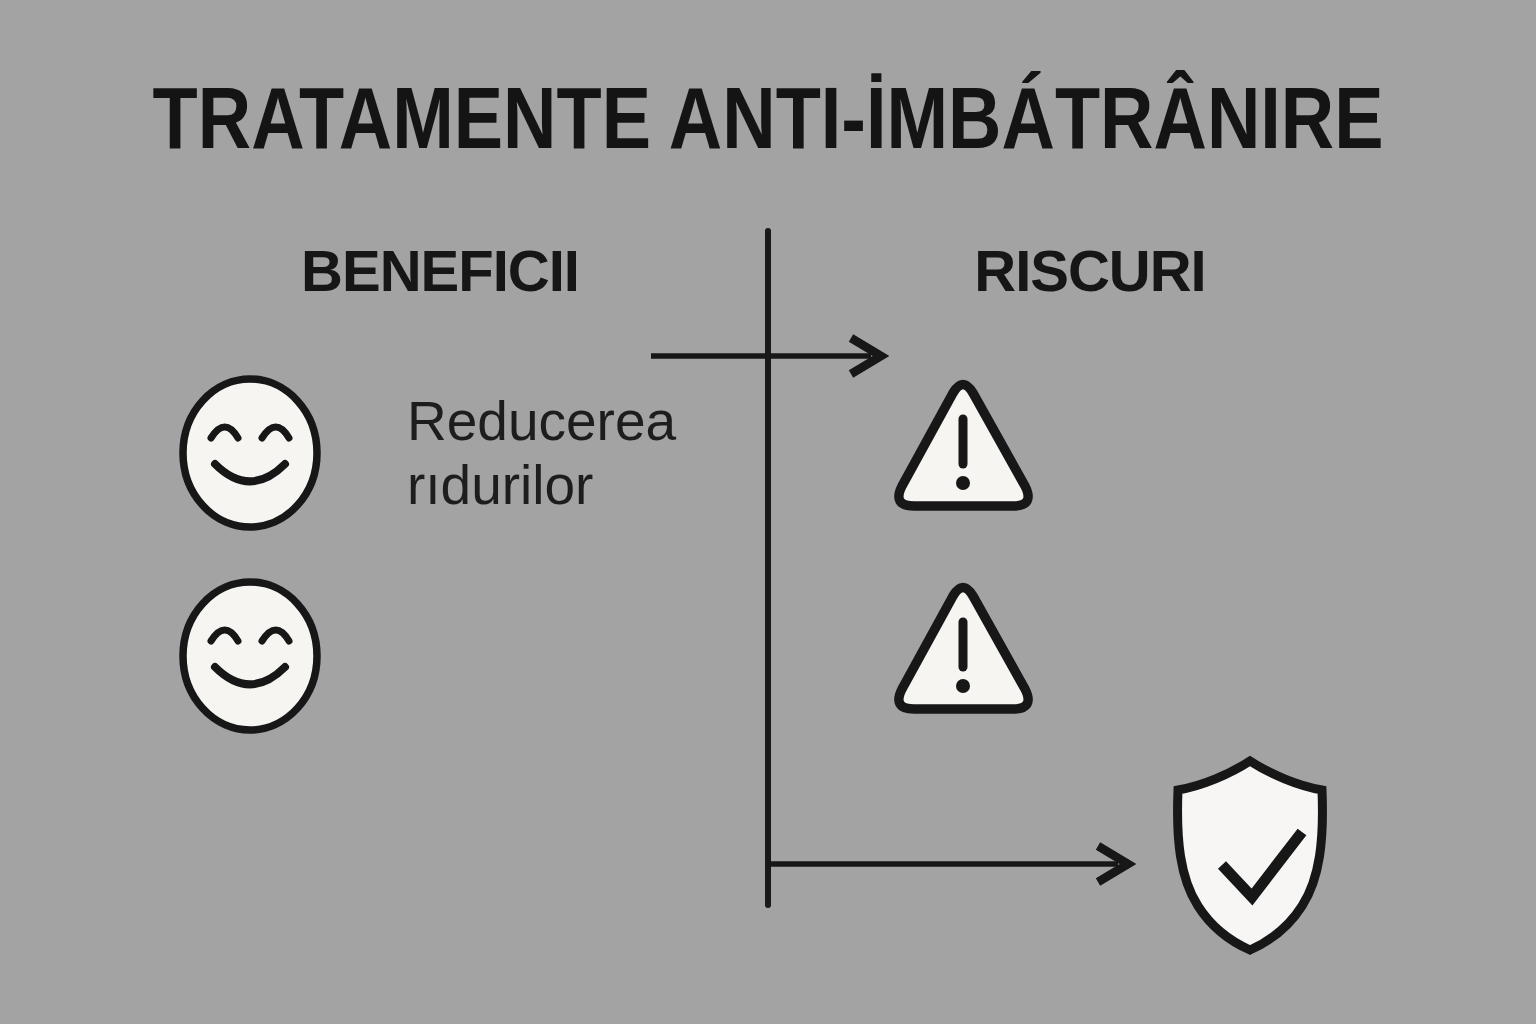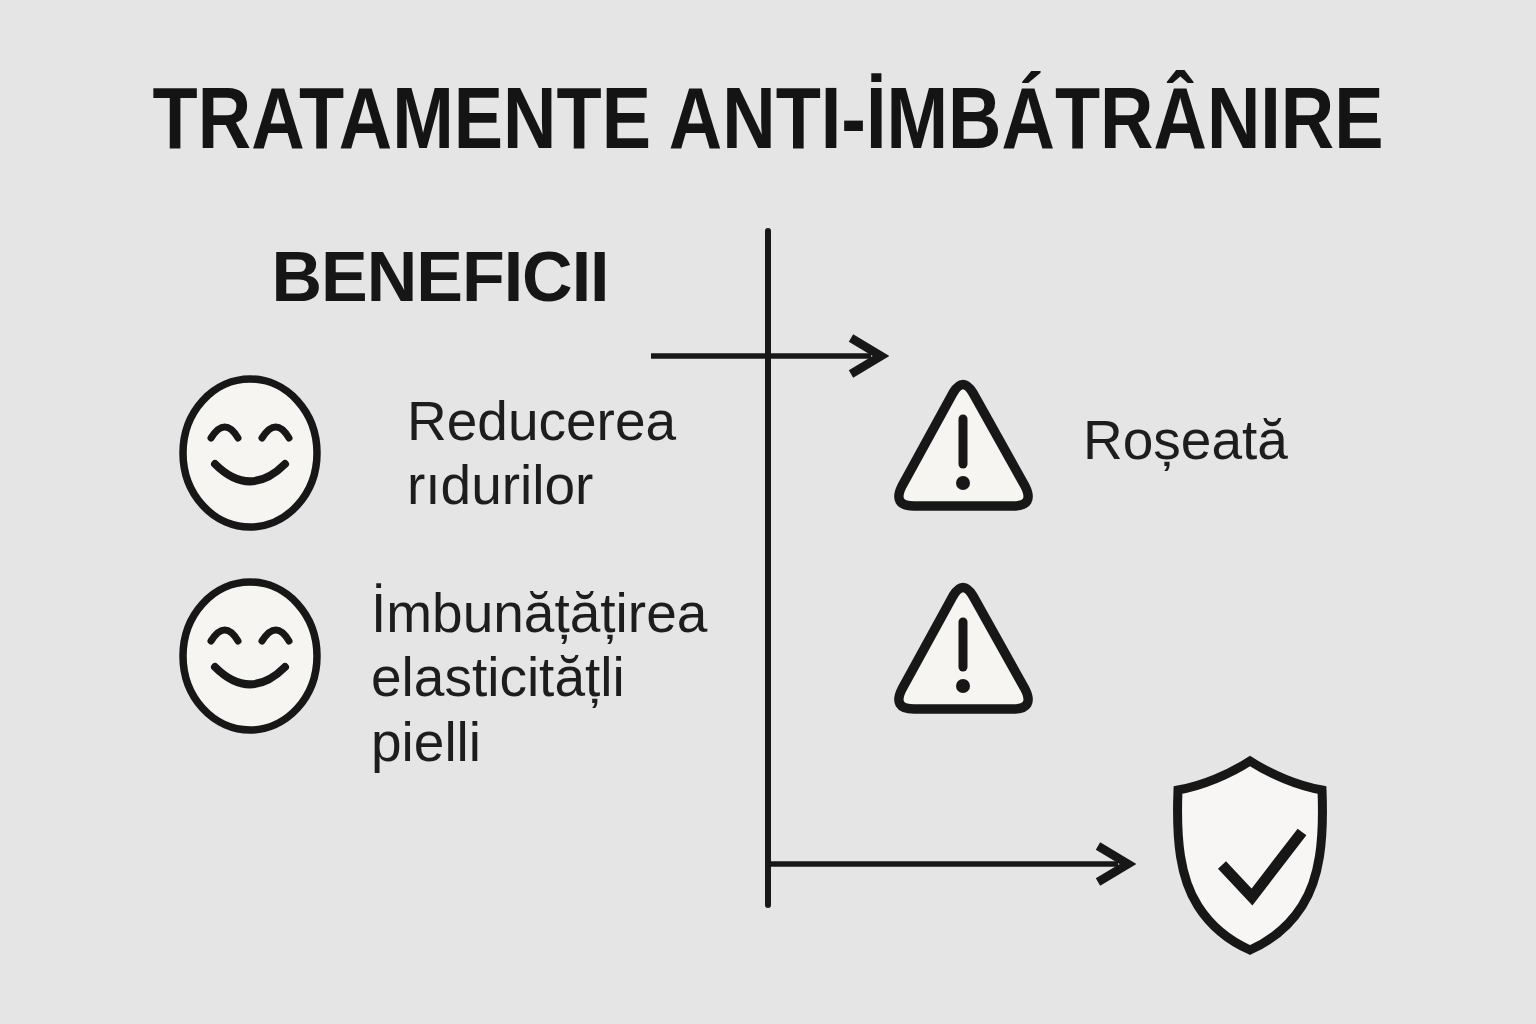--- a/index.html
+++ b/index.html
@@ -1,35 +1,35 @@
 <!DOCTYPE html>
 <html><head>
 <meta charset="utf-8">
 <style>
   html,body { margin:0; padding:0; }
   .canvas {
     position:relative;
     width:1536px; height:1024px;
-    background:#e5e5e5;
+    background:#a3a3a3;
     font-family:"Liberation Sans", sans-serif;
     color:#1d1d1d;
     overflow:hidden;
   }
   .title {
     position:absolute; left:0; top:74px; width:1536px;
     text-align:center;
     font-size:87px; font-weight:700; line-height:1;
     white-space:nowrap;
     color:#141414;
   }
   .title .squeeze { display:inline-block; transform:scaleX(0.85); transform-origin:50% 50%; }
   .col-header {
     position:absolute; top:237px; width:600px;
     text-align:center;
-    font-size:70px; font-weight:700; letter-spacing:-1px;
+    font-size:58px; font-weight:700; letter-spacing:-1px;
     color:#161616;
   }
   .col-header.benefits { left:140px; }
   .col-header.risks    { left:790px; }
   .divider {
     position:absolute; left:765px; top:228px;
     width:6px; height:680px;
     background:#191919; border-radius:3px;
   }
   .abs { position:absolute; }
@@ -44,20 +44,21 @@
 </head>
 <body>
 
 <div class="canvas">
 
   <div class="title">
     <span class="squeeze">TRATAMENTE ANTI-İMBÁTRÂNIRE</span>
   </div>
 
   <div class="col-header benefits">BENEFICII</div>
+  <div class="col-header risks">RISCURI</div>
 
   <div class="divider"></div>
 
   <svg class="abs" style="left:649px; top:334px;" width="240" height="44" viewBox="0 0 240 44">
     <line class="stroke" x1="2" y1="22" x2="222" y2="22" stroke-width="5.5"></line>
     <path class="stroke" d="M202,4 L232,22 L202,40" stroke-width="8.5" stroke-linecap="butt"></path>
   </svg>
 
   <svg class="abs" style="left:768px; top:842px;" width="368" height="44" viewBox="0 0 368 44">
     <line class="stroke" x1="0" y1="22" x2="350" y2="22" stroke-width="5.5"></line>
@@ -71,28 +72,26 @@
     <path class="stroke" d="M40,92 Q75,127 110,92" stroke-width="8" stroke-linecap="round"></path>
   </svg>
   <div class="item-text" style="left:371px; top:389px; width:336px;margin-left:36px;">Reducerea rıdurilor</div>
 
   <svg class="abs" style="left:175px; top:575px;" width="150" height="162" viewBox="0 0 150 162">
     <ellipse cx="75" cy="81" rx="67" ry="74" fill="#f6f5f2" stroke="#171717" stroke-width="7.5"></ellipse>
     <path class="stroke" d="M36,66 Q50,44 63,66" stroke-width="7" stroke-linecap="round"></path>
     <path class="stroke" d="M87,66 Q101,44 114,66" stroke-width="7" stroke-linecap="round"></path>
     <path class="stroke" d="M40,92 Q75,127 110,92" stroke-width="8" stroke-linecap="round"></path>
   </svg>
-  <div class="item-text" style="left:371px; top:581px; width:370px;">İmbunățățirea elasticitățli pielli</div>
 
   <svg class="abs" style="left:886px; top:371px;" width="154" height="148" viewBox="0 0 154 148">
     <path d="M67,22 Q77,5 87,22 L139,115 Q149,135 127,135 L28,135 Q6,135 16,115 Z" fill="#f6f5f2" stroke="#171717" stroke-width="9.5" stroke-linejoin="round"></path>
     <line class="stroke" x1="77" y1="48" x2="77" y2="93" stroke-width="9" stroke-linecap="round"></line>
     <circle cx="77" cy="112" r="7" fill="#171717"></circle>
   </svg>
-  <div class="item-text" style="left:1083px; top:408px; width:320px;">Roșeată</div>
 
   <svg class="abs" style="left:886px; top:574px;" width="154" height="148" viewBox="0 0 154 148">
     <path d="M67,22 Q77,5 87,22 L139,115 Q149,135 127,135 L28,135 Q6,135 16,115 Z" fill="#f6f5f2" stroke="#171717" stroke-width="9.5" stroke-linejoin="round"></path>
     <line class="stroke" x1="77" y1="48" x2="77" y2="93" stroke-width="9" stroke-linecap="round"></line>
     <circle cx="77" cy="112" r="7" fill="#171717"></circle>
   </svg>
 
   <svg class="abs" style="left:1159px; top:749px;" width="182" height="214" viewBox="0 0 182 214">
     <path d="M91,12 C71,25 43,37 19,41 C17,91 21,129 39,157 C53,179 73,193 91,201 C109,193 129,179 143,157 C161,129 165,91 163,41 C139,37 111,25 91,12 Z" fill="#f7f6f4" stroke="#171717" stroke-width="9" stroke-linejoin="miter"></path>
     <path class="stroke" d="M63,116 L93,148 L143,83" stroke-width="11" stroke-linecap="butt" stroke-linejoin="miter"></path>

